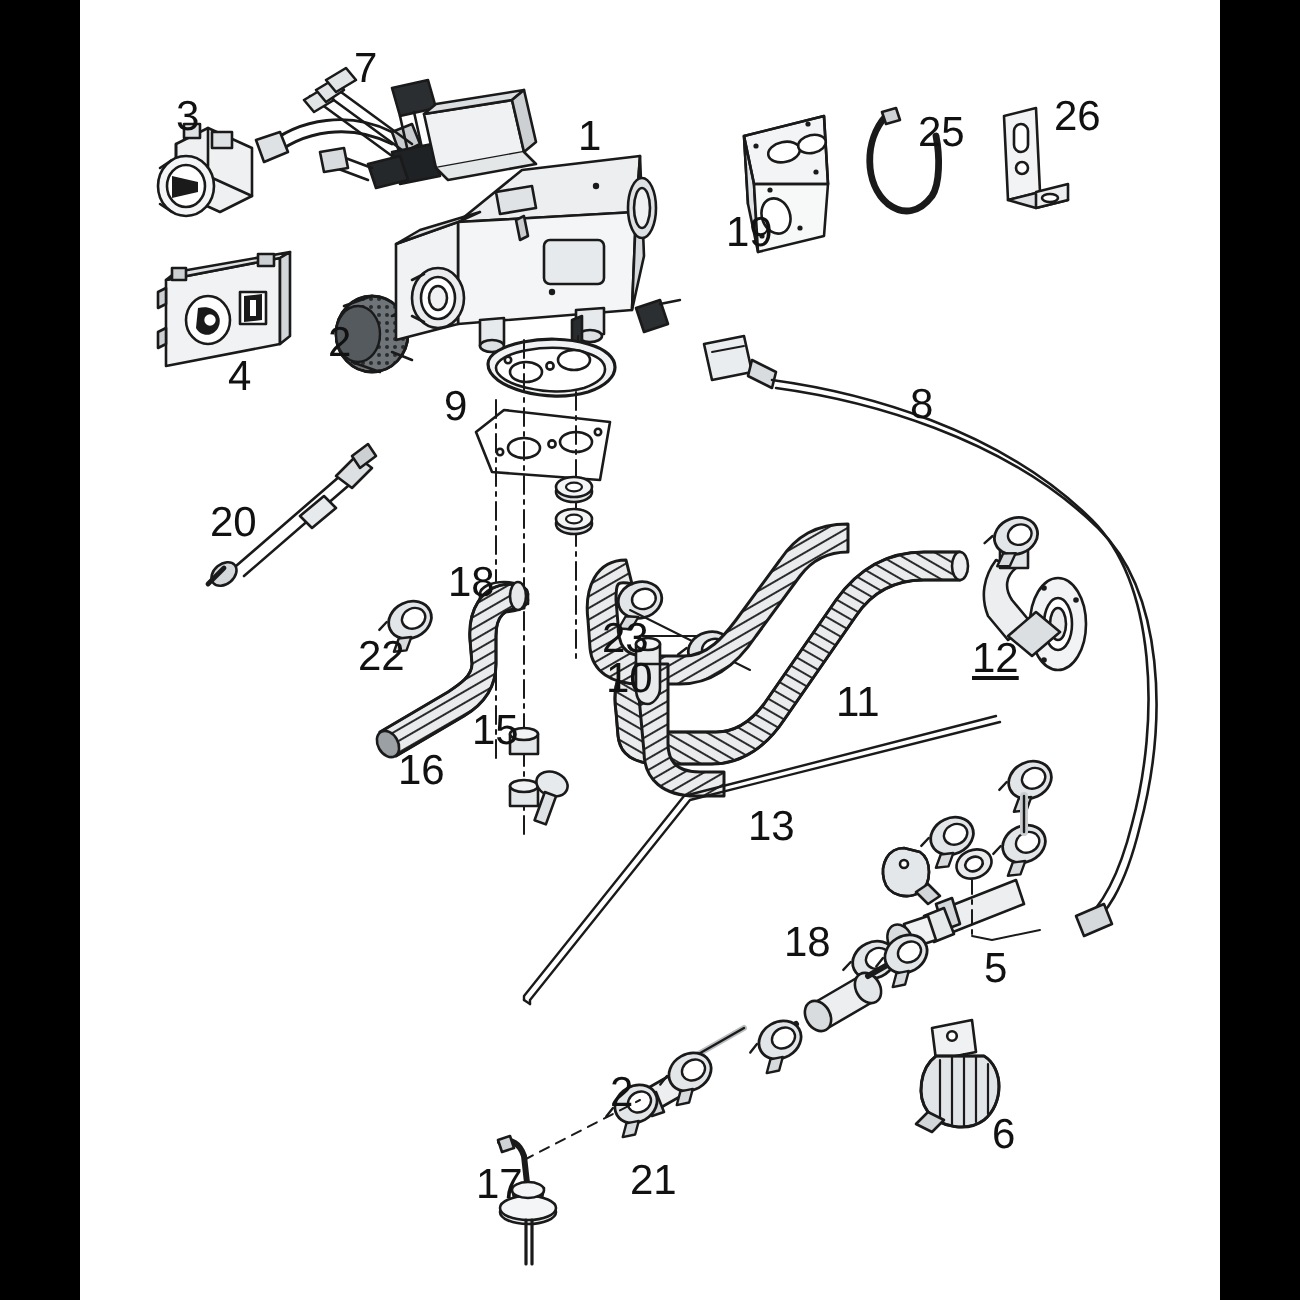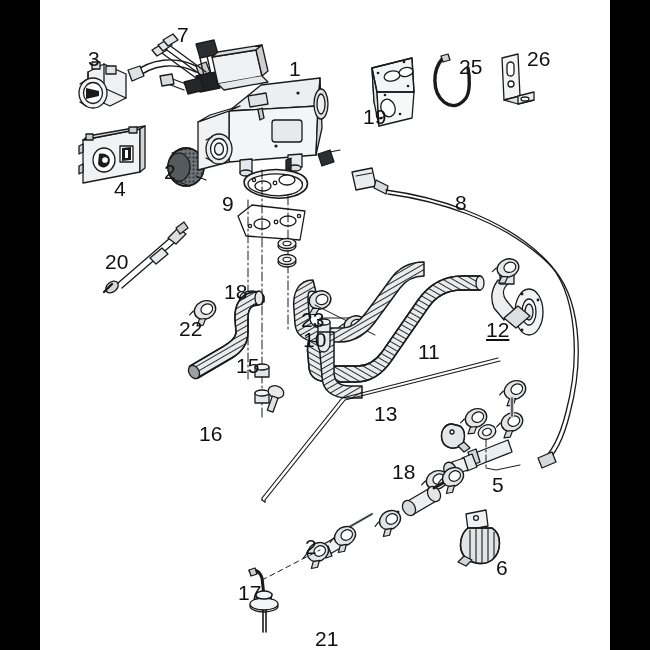--- a/index.html
+++ b/index.html
@@ -423,25 +423,25 @@
   <div class="callout" style="left:496px;top:557px;">6</div>
   <div class="callout" style="left:177px;top:24px;">7</div>
   <div class="callout" style="left:455px;top:192px;">8</div>
   <div class="callout" style="left:222px;top:193px;">9</div>
   <div class="callout" style="left:303px;top:329px;">10</div>
   <div class="callout" style="left:418px;top:341px;text-align:center;">11</div>
   <div class="callout" style="left:486px;top:319px;text-decoration:underline;">12</div>
   <div class="callout" style="left:374px;top:403px;">13</div>
   <div class="callout" style="left:305px;top:536px;">2</div>
   <div class="callout" style="left:236px;top:355px;">15</div>
-  <div class="callout" style="left:199px;top:375px;margin-top:48px;">16</div>
+  <div class="callout" style="left:199px;top:375px;">16</div>
   <div class="callout" style="left:238px;top:582px;">17</div>
   <div class="callout" style="left:392px;top:461px;">18</div>
   <div class="callout" style="left:363px;top:58px;margin-top:48px;">19</div>
   <div class="callout" style="left:105px;top:251px;">20</div>
-  <div class="callout" style="left:315px;top:580px;margin-top:48px;">21</div>
+  <div class="callout" style="left:315px;top:580px;">21</div>
   <div class="callout" style="left:179px;top:318px;">22</div>
   <div class="callout" style="left:301px;top:265px;margin-top:44px;">23</div>
   <div class="callout" style="left:224px;top:281px;">18</div>
   <div class="callout" style="left:459px;top:56px;">25</div>
   <div class="callout" style="left:527px;top:48px;">26</div>
 
 </div>
 
 </body></html>

